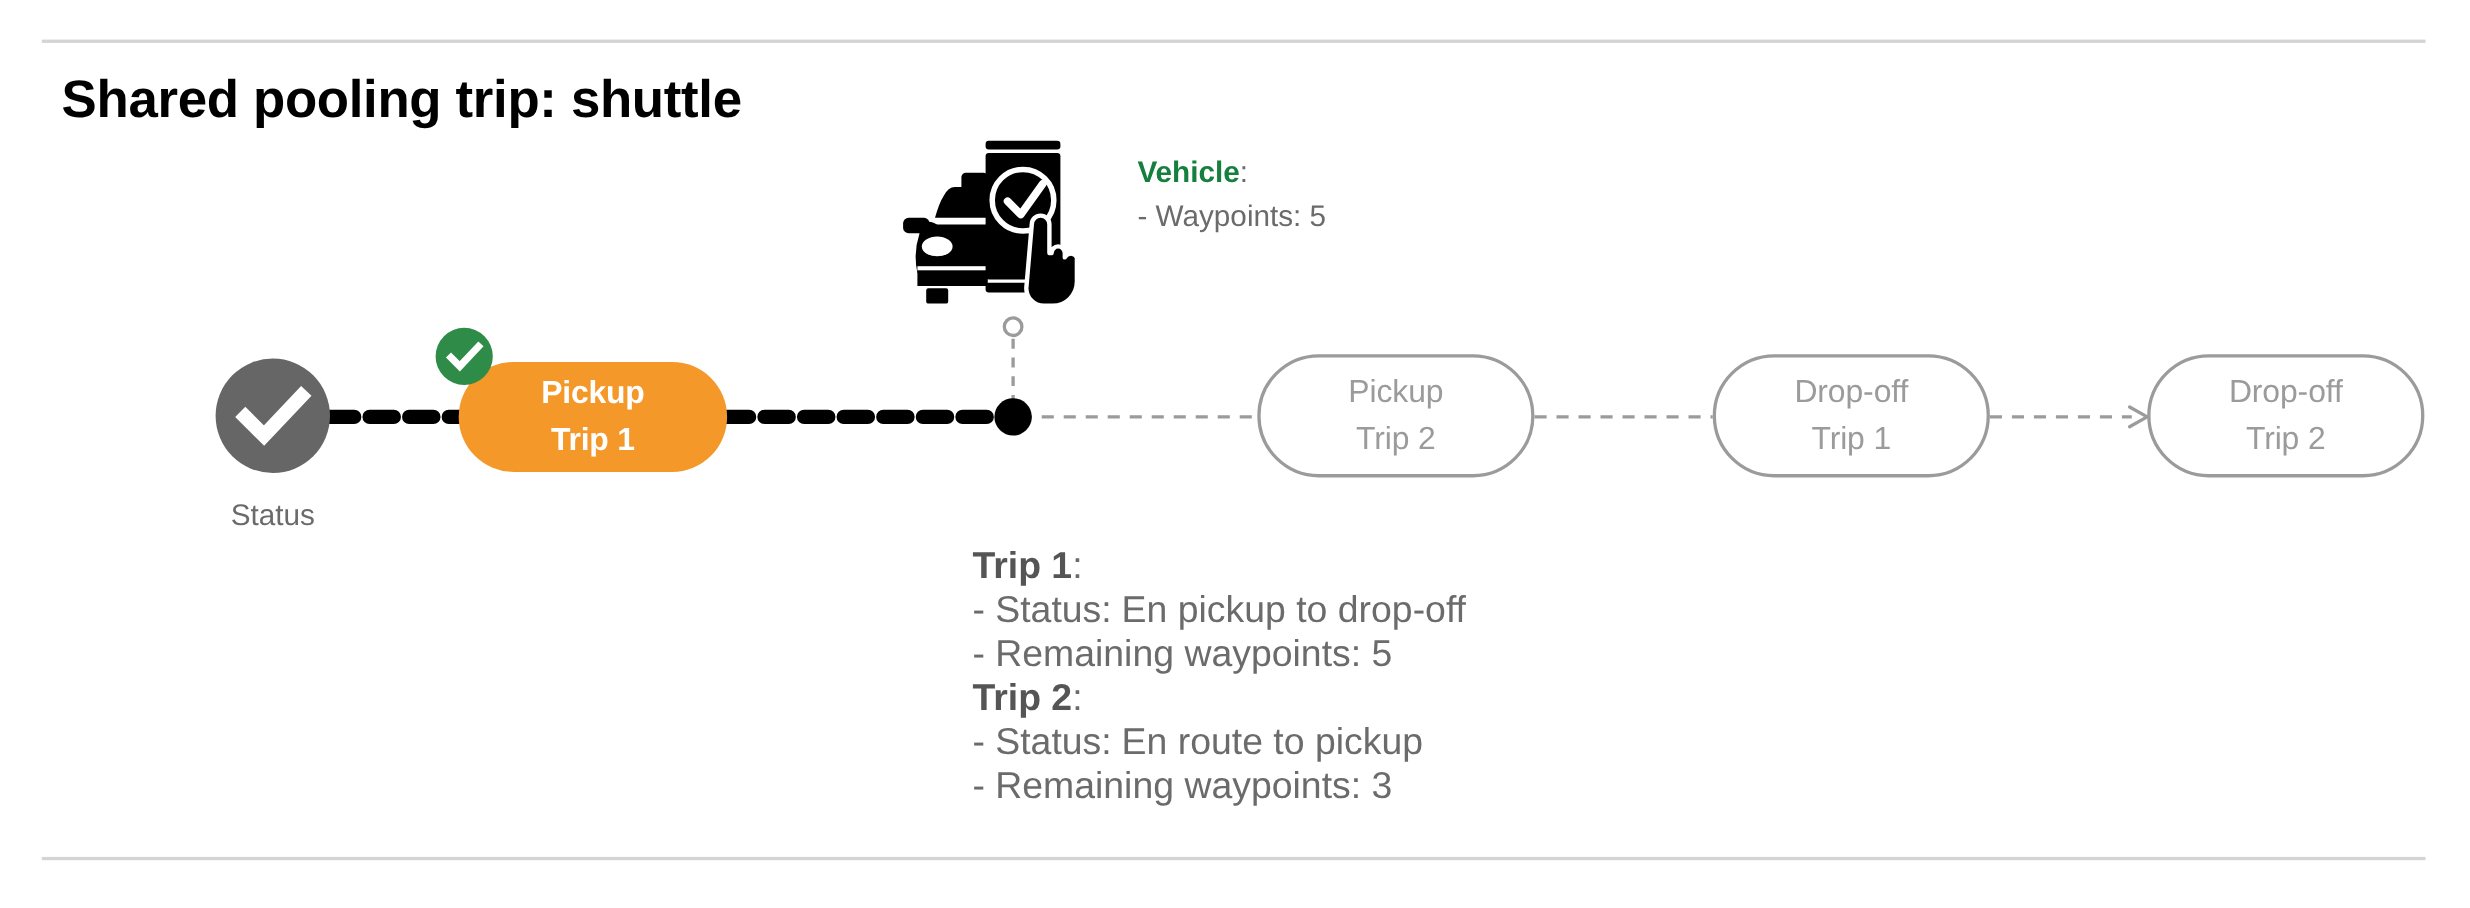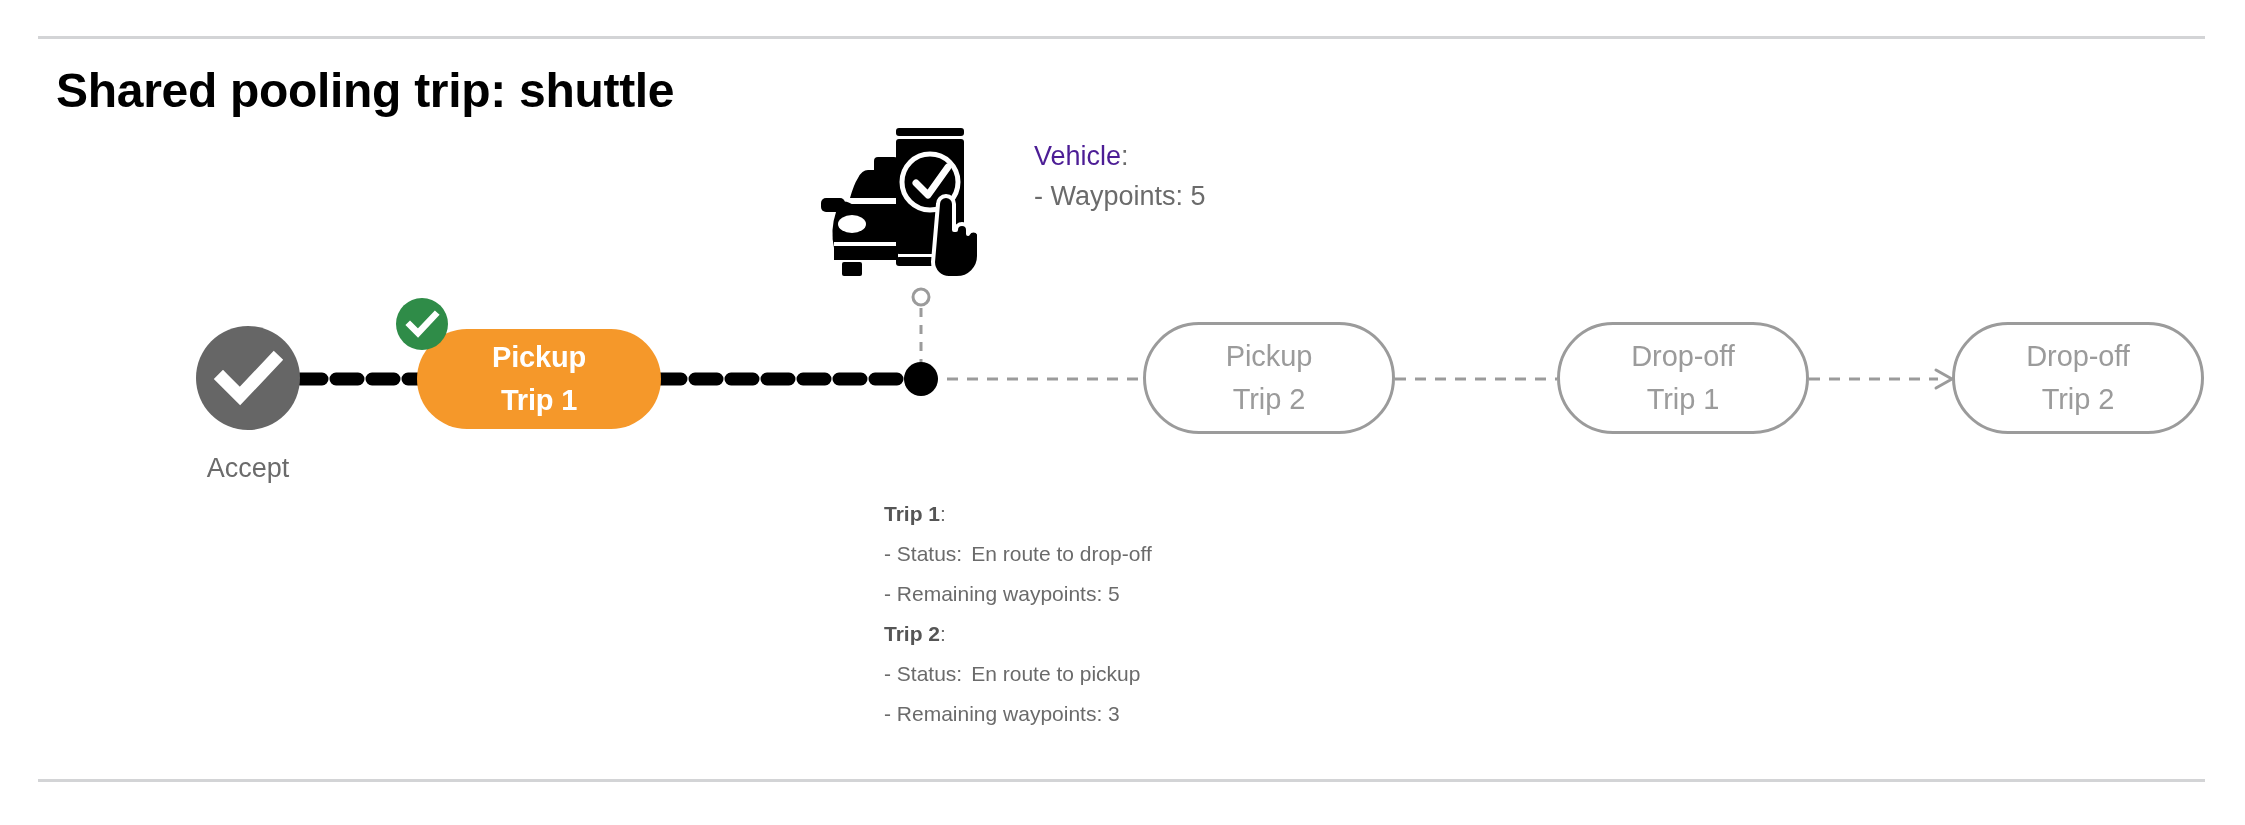--- a/index.html
+++ b/index.html
@@ -147,28 +147,28 @@
   }
   .vehicle-info {
     position: absolute;
     left: 1034px;
     top: 136px;
     font-size: 27px;
     line-height: 40px;
     color: #6b6b6b;
     white-space: nowrap;
   }
-  .vehicle-info .bold { font-weight: normal; color: #4c1d95; }
+  .vehicle-info .bold { font-weight: bold; color: #15803d; }
 
   
   .trip-details {
     position: absolute;
     left: 884px;
     top: 494px;
-    font-size: 21px;
+    font-size: 34px;
     line-height: 40px;
     color: #6b6b6b;
     white-space: nowrap;
   }
   .trip-details .bold { font-weight: bold; color: #555555; }
   .trip-details .row { height: 40px; }
   .gap { display: inline-block; width: 9px; }
 </style>
 </head>
 <body>
@@ -196,21 +196,21 @@
 
     <circle cx="921" cy="379" r="17" fill="#000000"></circle>
   </svg>
 
   <div class="accept-node">
     <svg viewBox="0 0 104 104" xmlns="http://www.w3.org/2000/svg">
       <path d="M27 53 L44 70 L78 34" fill="none" stroke="#ffffff" stroke-width="13" stroke-linecap="square" stroke-linejoin="miter"></path>
     </svg>
   </div>
   <div class="accept-label">
-    <div>Accept</div>
+    <div>Status</div>
   </div>
 
   <div class="pill-active">
     <span class="pill-line">Pickup</span>
     <span class="pill-line">Trip 1</span>
   </div>
   <div class="check-badge">
     <svg viewBox="0 0 52 52" xmlns="http://www.w3.org/2000/svg">
       <path d="M14 27 L22 35 L39 17" fill="none" stroke="#ffffff" stroke-width="6.5" stroke-linecap="square" stroke-linejoin="miter"></path>
     </svg>
@@ -263,20 +263,20 @@
     </g>
   </svg>
 
   <div class="vehicle-info">
     <div><span class="bold">Vehicle</span><span>:</span></div>
     <div>- Waypoints: 5</div>
   </div>
 
   <div class="trip-details">
     <div class="row"><span class="bold">Trip 1</span><span>:</span></div>
-    <div class="row"><span>- Status:</span><span class="gap"></span><span>En route to drop-off</span></div>
+    <div class="row"><span>- Status:</span><span class="gap"></span><span>En pickup to drop-off</span></div>
     <div class="row">- Remaining waypoints: 5</div>
     <div class="row"><span class="bold">Trip 2</span><span>:</span></div>
     <div class="row"><span>- Status:</span><span class="gap"></span><span>En route to pickup</span></div>
     <div class="row">- Remaining waypoints: 3</div>
   </div>
 
 </div>
 
 </body></html>

